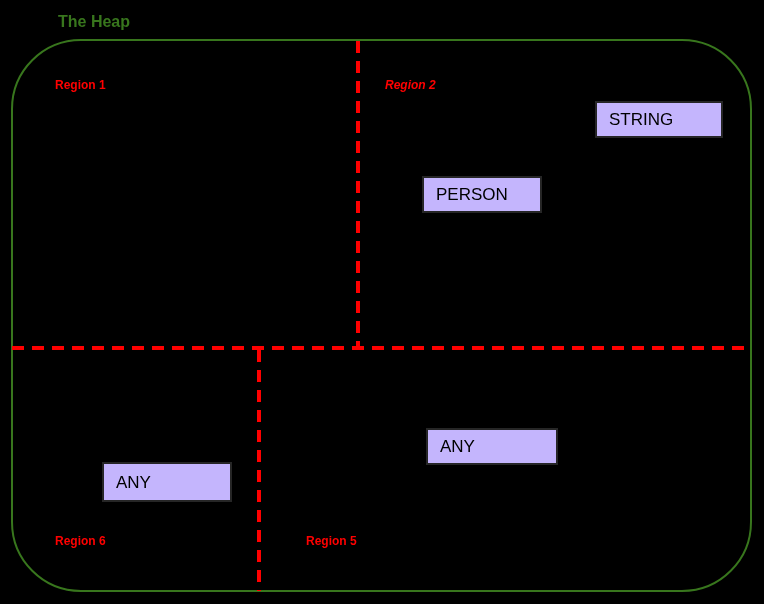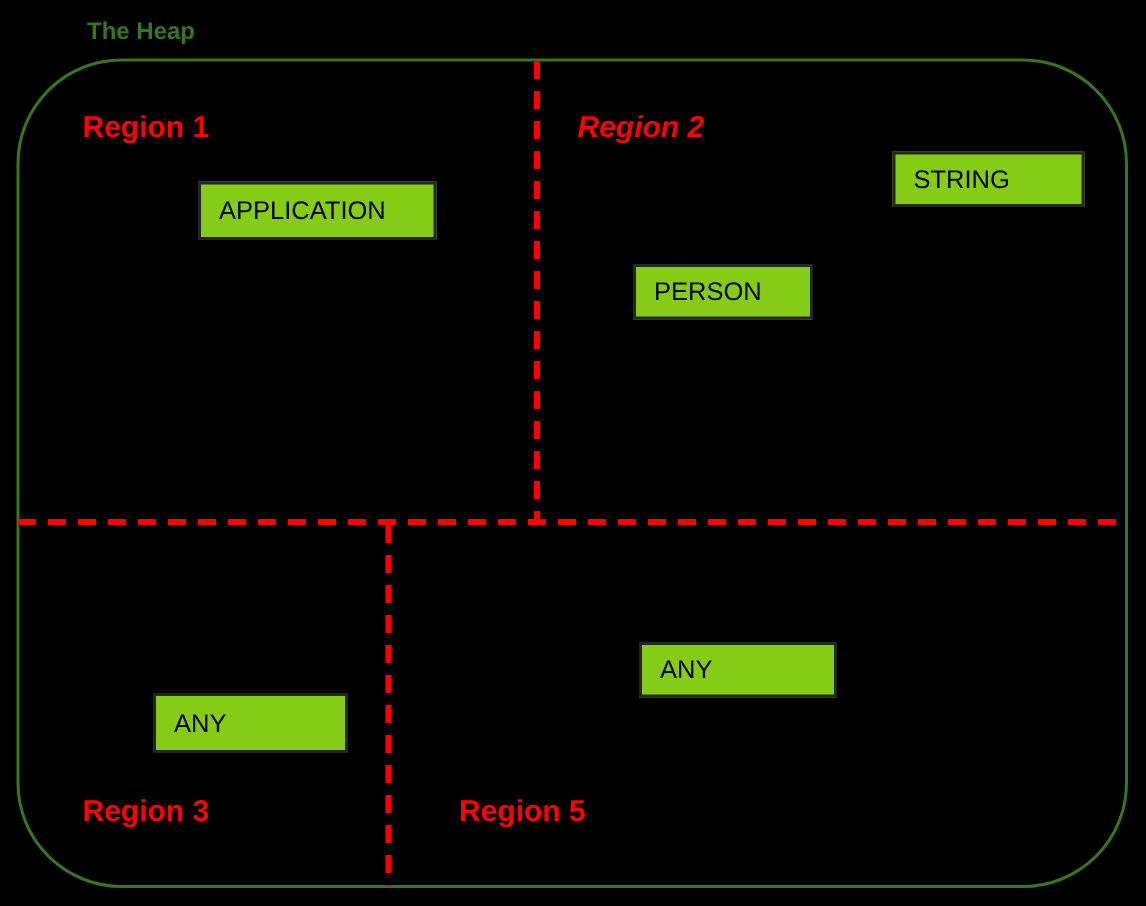--- a/index.html
+++ b/index.html
@@ -31,21 +31,21 @@
     top: 12px;
     color: #38761d;
     font-size: 16px;
     font-weight: bold;
     line-height: 20px;
     white-space: nowrap;
   }
   .region-label {
     position: absolute;
     color: #ff0000;
-    font-size: 20px;
+    font-size: 12px;
     font-weight: bold;
     line-height: 20px;
     white-space: nowrap;
   }
   .region-1 { left: 55px;  top: 75px;  }
   .region-2 { left: 385px; top: 75px; font-style: italic;  }
   .region-3 { left: 55px;  top: 531px; }
   .region-4 { left: 306px; top: 531px; }
 
   .divider-h {
@@ -58,21 +58,21 @@
     width: 4px;
     background: repeating-linear-gradient(180deg, #ff0000 0 12px, transparent 12px 20px);
   }
   .divider-horizontal   { left: 12px;  top: 346px; width: 740px; }
   .divider-vert-top     { left: 356px; top: 41px;  height: 305px; }
   .divider-vert-bottom  { left: 257px; top: 350px; height: 241px; }
 
   .type-box {
     position: absolute;
     box-sizing: border-box;
-    background: #84cc16;
+    background: #c4b5fd;
     border: 2px solid #262626;
     color: #000000;
     font-size: 17px;
     line-height: 1;
     display: flex;
     align-items: center;
     padding-left: 12px;
     white-space: nowrap;
   }
   .box-application { left: 132px; top: 121px; width: 159px; height: 39px; }
@@ -89,22 +89,21 @@
   <div class="heap-title">The Heap</div>
 
   <div class="heap-outline"></div>
 
   <div class="divider-v divider-vert-top"></div>
   <div class="divider-h divider-horizontal"></div>
   <div class="divider-v divider-vert-bottom"></div>
 
   <div class="region-label region-1">Region 1</div>
   <div class="region-label region-2">Region 2</div>
-  <div class="region-label region-3">Region 3</div>
+  <div class="region-label region-3">Region 6</div>
   <div class="region-label region-4">Region 5</div>
 
-  <div class="type-box box-application">APPLICATION</div>
   <div class="type-box box-person">PERSON</div>
   <div class="type-box box-string">STRING</div>
   <div class="type-box box-any-r3">ANY</div>
   <div class="type-box box-any-r4">ANY</div>
 
 </div>
 
 </body></html>

